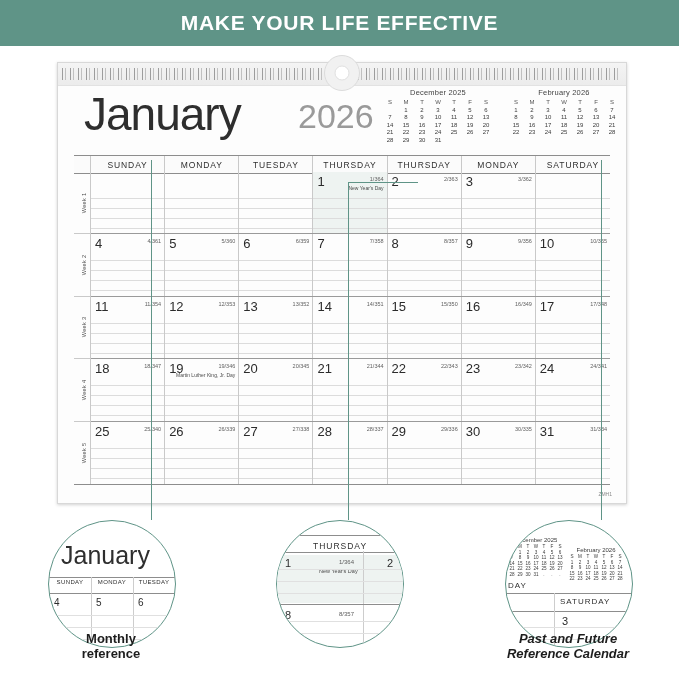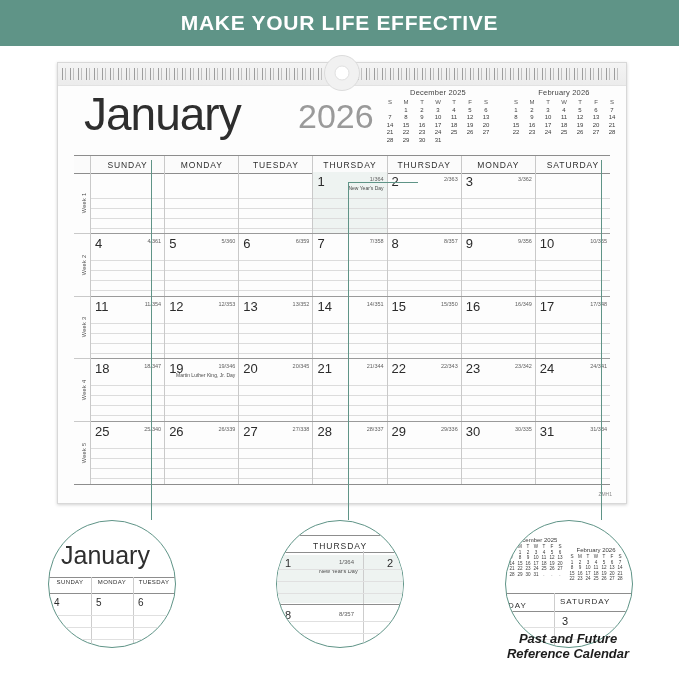--- a/index.html
+++ b/index.html
@@ -744,20 +744,21 @@
         <span>4</span>
         <span>5</span>
         <span>6</span>
       </div>
     <div class="c1-vline" style="left:42px;"></div>
     <div class="c1-vline" style="left:84px;"></div>
     <div class="c1-rule" style="top:94px;"></div>
     <div class="c1-rule" style="top:106px;"></div>
     <div class="c1-rule" style="top:118px;"></div>
   </div>
+  <div class="callout-caption cap-1">Monthly<br>reference</div>
 
   <div class="callout callout-2">
     <div class="c2-hl"></div>
     <div class="c2-hr" style="top:14px;"></div>
     <div class="c2-hr" style="top:31px;"></div>
     <div class="c2-dow">THURSDAY</div>
     <div class="c2-n1">1</div>
     <div class="c2-a1">1/364</div>
     <div class="c2-h1">New Year's Day</div>
     <div class="c2-n2">2</div>
@@ -855,21 +856,21 @@
           <div>23</div>
           <div>24</div>
           <div>25</div>
           <div>26</div>
           <div>27</div>
           <div>28</div>
         </div>
     </div>
     <div class="c3-hr" style="top:72px;"></div>
     <div class="c3-hr" style="top:90px;"></div>
-    <div class="c3-lab" style="left:2px; top:80px;">DAY</div>
+    <div class="c3-lab" style="left:2px; top:60px;">DAY</div>
     <div class="c3-lab" style="left:54px; top:76px;">SATURDAY</div>
     <div class="c3-num" style="left:56px; top:94px;">3</div>
     <div class="c3-vline" style="left:48px; top:72px; height:54px;"></div>
     <div class="c3-rule" style="top:106px;"></div>
     <div class="c3-rule" style="top:118px;"></div>
   </div>
   <div class="callout-caption cap-3">Past and Future<br>Reference Calendar</div>
 
 </div>
 

